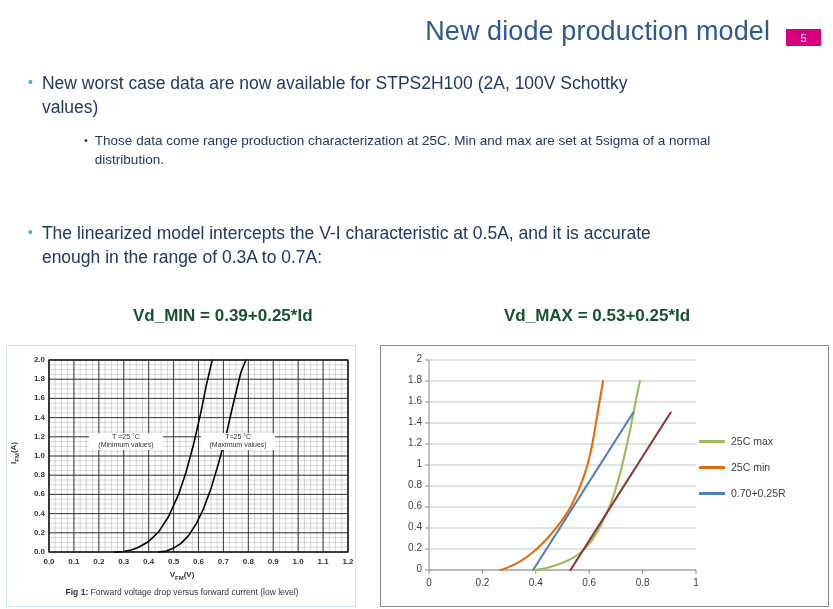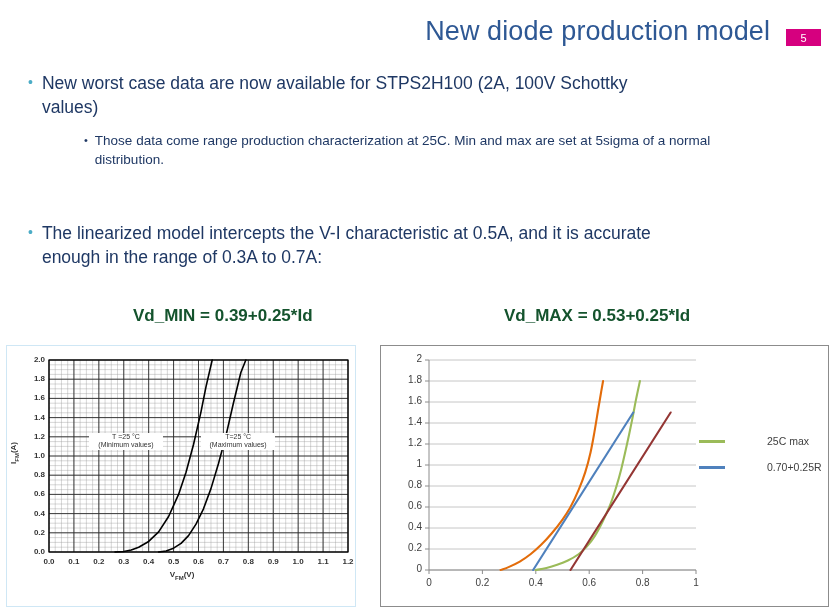--- a/index.html
+++ b/index.html
@@ -178,21 +178,20 @@
   .rf-legend {
     position: absolute;
     left: 318px;
     top: 82px;
     width: 124px;
   }
   .rf-legend-row {
     display: flex;
     align-items: center;
     height: 26px;
-    gap: 36px;
   }
   .rf-legend-swatch {
     width: 26px;
     height: 3px;
     margin-right: 6px;
     flex: 0 0 auto;
   }
   .rf-legend-label {
     font-size: 10.5px;
     color: #404040;
@@ -343,20 +342,24 @@
         <rect x="42" y="14" width="299" height="192" fill="none" stroke="#000" stroke-width="1.2"></rect>
         <path d="M108.03 206.00 L116.75 205.52 L124.23 204.08 L131.70 201.20 L141.67 195.44 L151.63 185.84 L161.60 170.48 L171.57 148.40 L179.04 126.32 L186.52 98.48 L193.99 65.84 L198.97 40.88 L205.20 14.00" fill="none" stroke="#000000" stroke-width="1.6" stroke-linejoin="round" stroke-linecap="round"></path>
         <path d="M151.63 206.00 L159.11 205.04 L166.58 202.16 L174.06 197.36 L181.53 189.68 L189.01 178.16 L196.48 162.80 L203.96 142.64 L211.43 117.68 L218.91 89.84 L226.38 57.20 L233.86 26.48 L238.84 14.00" fill="none" stroke="#000000" stroke-width="1.6" stroke-linejoin="round" stroke-linecap="round"></path>
       </svg>
     <div class="lf-ylabel">
       <span>I</span><sub style="font-size:6px">FM</sub><span>(A)</span>
     </div>
     <div class="lf-xlabel">
       <span>V</span><sub style="font-size:6px">FM</sub><span>(V)</span>
     </div>
+    <div class="lf-caption">
+      <b>Fig 1:</b>
+      <span>Forward voltage drop versus forward current (low level)</span>
+    </div>
   <div class="lf-tick" style="left: 32px; top: 211px; width: 20px; text-align: center;">0.0</div><div class="lf-tick" style="left: 56.9167px; top: 211px; width: 20px; text-align: center;">0.1</div><div class="lf-tick" style="left: 81.8333px; top: 211px; width: 20px; text-align: center;">0.2</div><div class="lf-tick" style="left: 106.75px; top: 211px; width: 20px; text-align: center;">0.3</div><div class="lf-tick" style="left: 131.667px; top: 211px; width: 20px; text-align: center;">0.4</div><div class="lf-tick" style="left: 156.583px; top: 211px; width: 20px; text-align: center;">0.5</div><div class="lf-tick" style="left: 181.5px; top: 211px; width: 20px; text-align: center;">0.6</div><div class="lf-tick" style="left: 206.417px; top: 211px; width: 20px; text-align: center;">0.7</div><div class="lf-tick" style="left: 231.333px; top: 211px; width: 20px; text-align: center;">0.8</div><div class="lf-tick" style="left: 256.25px; top: 211px; width: 20px; text-align: center;">0.9</div><div class="lf-tick" style="left: 281.167px; top: 211px; width: 20px; text-align: center;">1.0</div><div class="lf-tick" style="left: 306.083px; top: 211px; width: 20px; text-align: center;">1.1</div><div class="lf-tick" style="left: 331px; top: 211px; width: 20px; text-align: center;">1.2</div><div class="lf-tick" style="left: 14px; top: 201px; width: 24px; text-align: right;">0.0</div><div class="lf-tick" style="left: 14px; top: 181.8px; width: 24px; text-align: right;">0.2</div><div class="lf-tick" style="left: 14px; top: 162.6px; width: 24px; text-align: right;">0.4</div><div class="lf-tick" style="left: 14px; top: 143.4px; width: 24px; text-align: right;">0.6</div><div class="lf-tick" style="left: 14px; top: 124.2px; width: 24px; text-align: right;">0.8</div><div class="lf-tick" style="left: 14px; top: 105px; width: 24px; text-align: right;">1.0</div><div class="lf-tick" style="left: 14px; top: 85.8px; width: 24px; text-align: right;">1.2</div><div class="lf-tick" style="left: 14px; top: 66.6px; width: 24px; text-align: right;">1.4</div><div class="lf-tick" style="left: 14px; top: 47.4px; width: 24px; text-align: right;">1.6</div><div class="lf-tick" style="left: 14px; top: 28.2px; width: 24px; text-align: right;">1.8</div><div class="lf-tick" style="left: 14px; top: 9px; width: 24px; text-align: right;">2.0</div><div class="lf-anno" style="left: 81.9958px; top: 86.72px; width: 72px;">
         <div>T =25 °C</div>
         <div>(Minimum values)</div>
       </div><div class="lf-anno" style="left: 194.121px; top: 86.72px; width: 72px;">
         <div>T=25 °C</div>
         <div>(Maximum values)</div>
       </div></div>
 </div>
 
 <div id="right-figure">
@@ -395,17 +398,21 @@
       <path d="M119.56 224.00 C120.98 223.47,124.90 222.25,128.10 220.85 C131.30 219.45,135.22 217.70,138.78 215.60 C142.34 213.50,145.90 211.05,149.46 208.25 C153.02 205.45,156.58 202.30,160.14 198.80 C163.70 195.30,167.26 191.45,170.82 187.25 C174.38 183.05,178.38 177.97,181.50 173.60 C184.62 169.22,186.84 165.90,189.51 161.00 C192.18 156.10,195.07 149.97,197.52 144.20 C199.97 138.42,202.19 132.65,204.19 126.35 C206.20 120.05,207.98 113.22,209.53 106.40 C211.09 99.57,212.20 92.93,213.54 85.40 C214.88 77.88,216.43 67.90,217.55 61.25 C218.66 54.60,219.46 49.88,220.22 45.50 C220.97 41.13,221.77 36.75,222.08 35.00" fill="none" stroke="#E36C0A" stroke-width="2.1" stroke-linecap="round" stroke-linejoin="round"></path>
       <path d="M152.13 224 L252.255 66.5" fill="none" stroke="#4F81BD" stroke-width="2.1" stroke-linecap="round" stroke-linejoin="round"></path>
       <path d="M189.51000000000002 224 L289.635 66.5" fill="none" stroke="#943634" stroke-width="2.1" stroke-linecap="round" stroke-linejoin="round"></path>
     </svg>
   <div class="rf-legend" id="rf-legend">
       <div class="rf-legend-row">
         <span class="rf-legend-swatch" style="background: rgb(155, 187, 89);"></span>
         <span class="rf-legend-label">25C max</span>
       </div>
       <div class="rf-legend-row">
+        <span class="rf-legend-swatch" style="background: rgb(227, 108, 10);"></span>
+        <span class="rf-legend-label">25C min</span>
+      </div>
+      <div class="rf-legend-row">
         <span class="rf-legend-swatch" style="background: rgb(79, 129, 189);"></span>
         <span class="rf-legend-label">0.70+0.25R</span>
       </div>
     </div>
 <div class="rf-tick" style="left: 33px; top: 231px; width: 30px; text-align: center;">0</div><div class="rf-tick" style="left: 86.4px; top: 231px; width: 30px; text-align: center;">0.2</div><div class="rf-tick" style="left: 139.8px; top: 231px; width: 30px; text-align: center;">0.4</div><div class="rf-tick" style="left: 193.2px; top: 231px; width: 30px; text-align: center;">0.6</div><div class="rf-tick" style="left: 246.6px; top: 231px; width: 30px; text-align: center;">0.8</div><div class="rf-tick" style="left: 300px; top: 231px; width: 30px; text-align: center;">1</div><div class="rf-tick rf-ytick" style="left: 8px; top: 217px; width: 33px;">0</div><div class="rf-tick rf-ytick" style="left: 8px; top: 196px; width: 33px;">0.2</div><div class="rf-tick rf-ytick" style="left: 8px; top: 175px; width: 33px;">0.4</div><div class="rf-tick rf-ytick" style="left: 8px; top: 154px; width: 33px;">0.6</div><div class="rf-tick rf-ytick" style="left: 8px; top: 133px; width: 33px;">0.8</div><div class="rf-tick rf-ytick" style="left: 8px; top: 112px; width: 33px;">1</div><div class="rf-tick rf-ytick" style="left: 8px; top: 91px; width: 33px;">1.2</div><div class="rf-tick rf-ytick" style="left: 8px; top: 70px; width: 33px;">1.4</div><div class="rf-tick rf-ytick" style="left: 8px; top: 49px; width: 33px;">1.6</div><div class="rf-tick rf-ytick" style="left: 8px; top: 28px; width: 33px;">1.8</div><div class="rf-tick rf-ytick" style="left: 8px; top: 7px; width: 33px;">2</div></div>
 
 </body></html>

